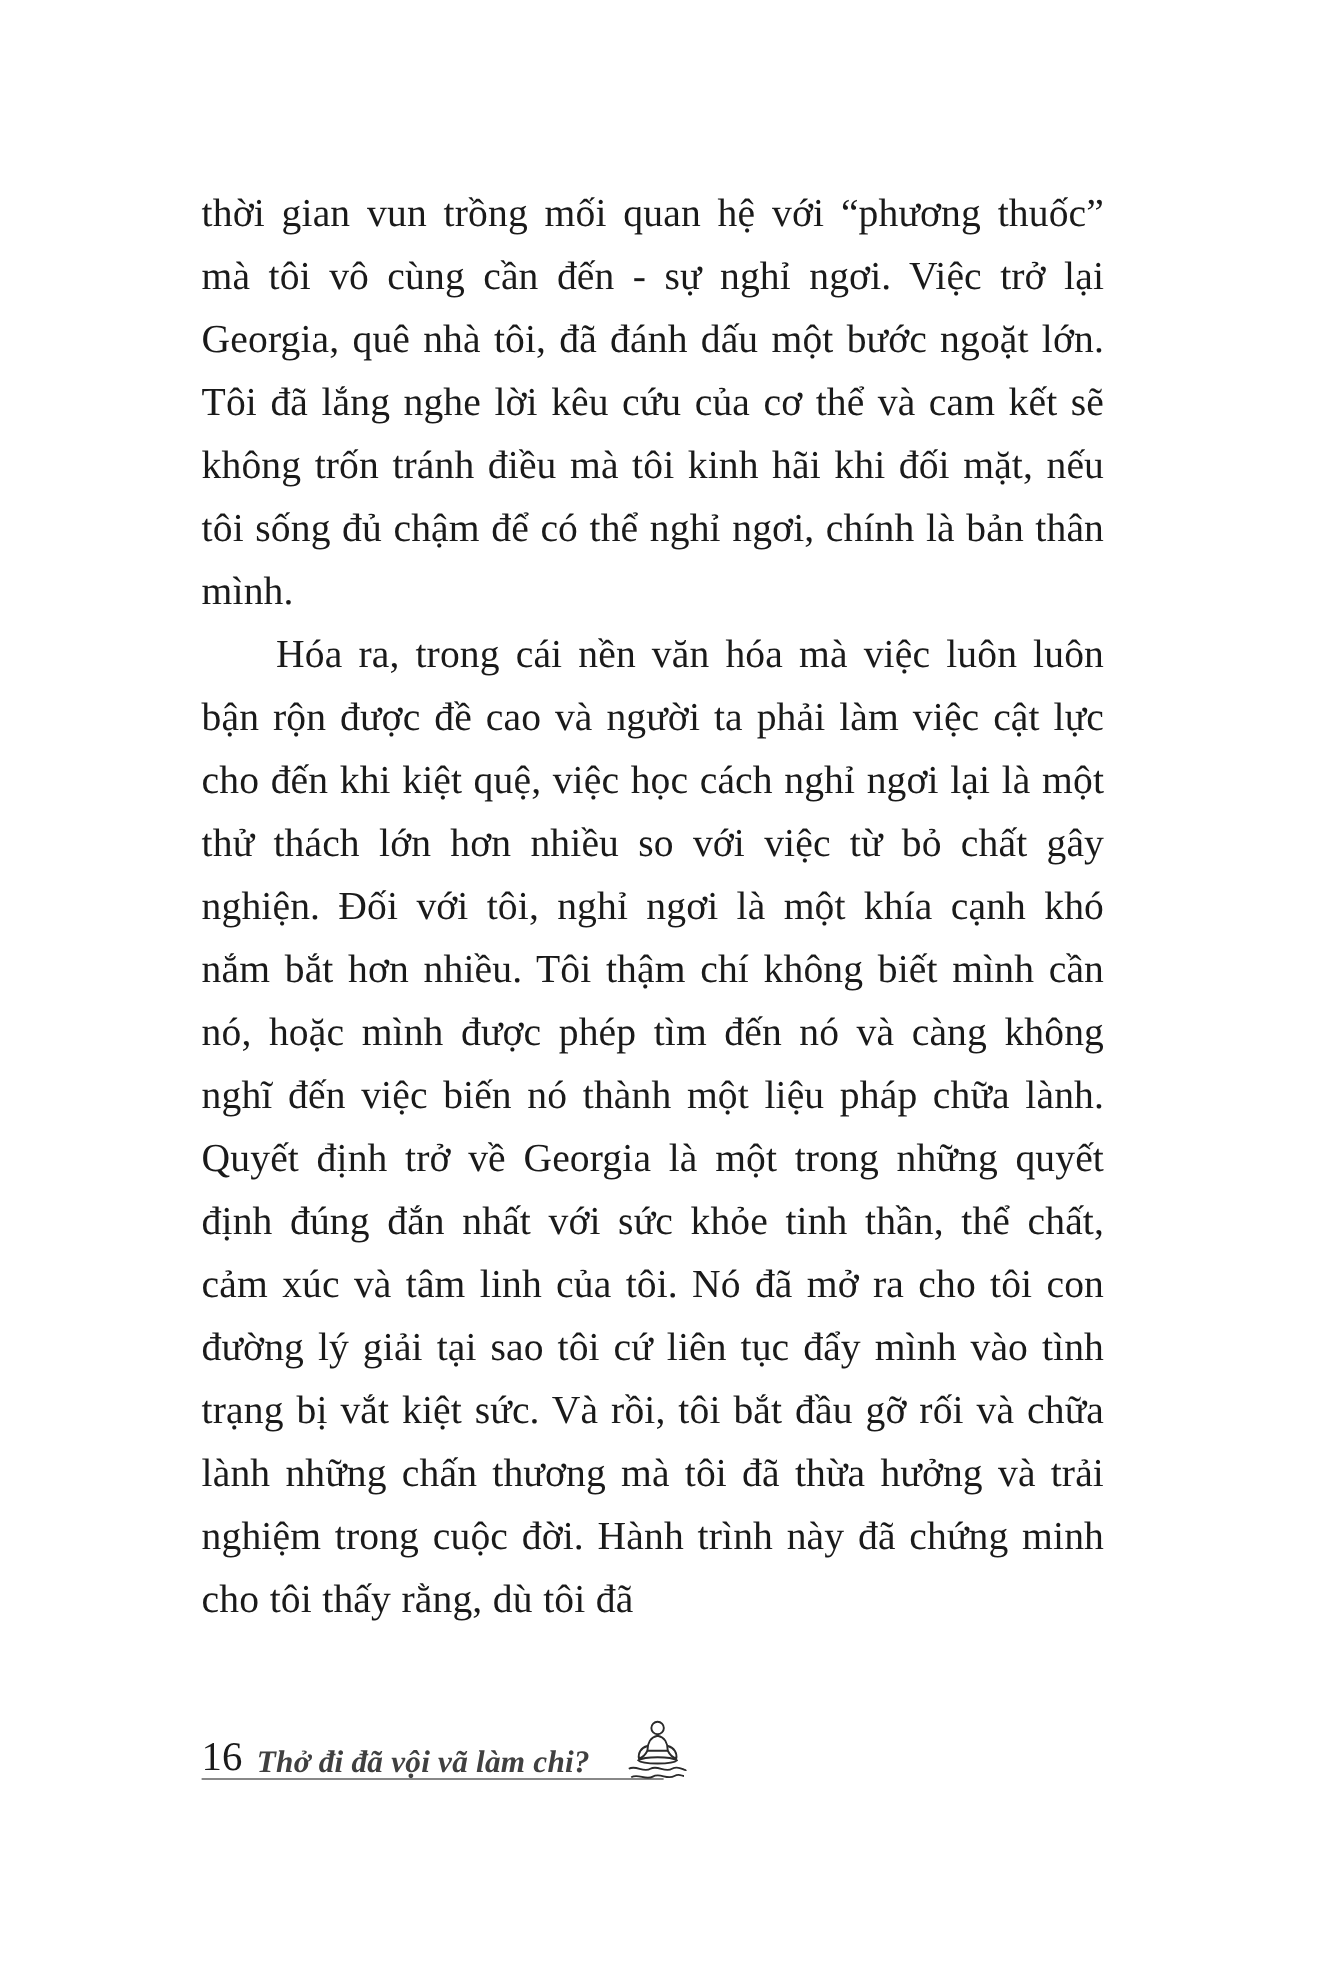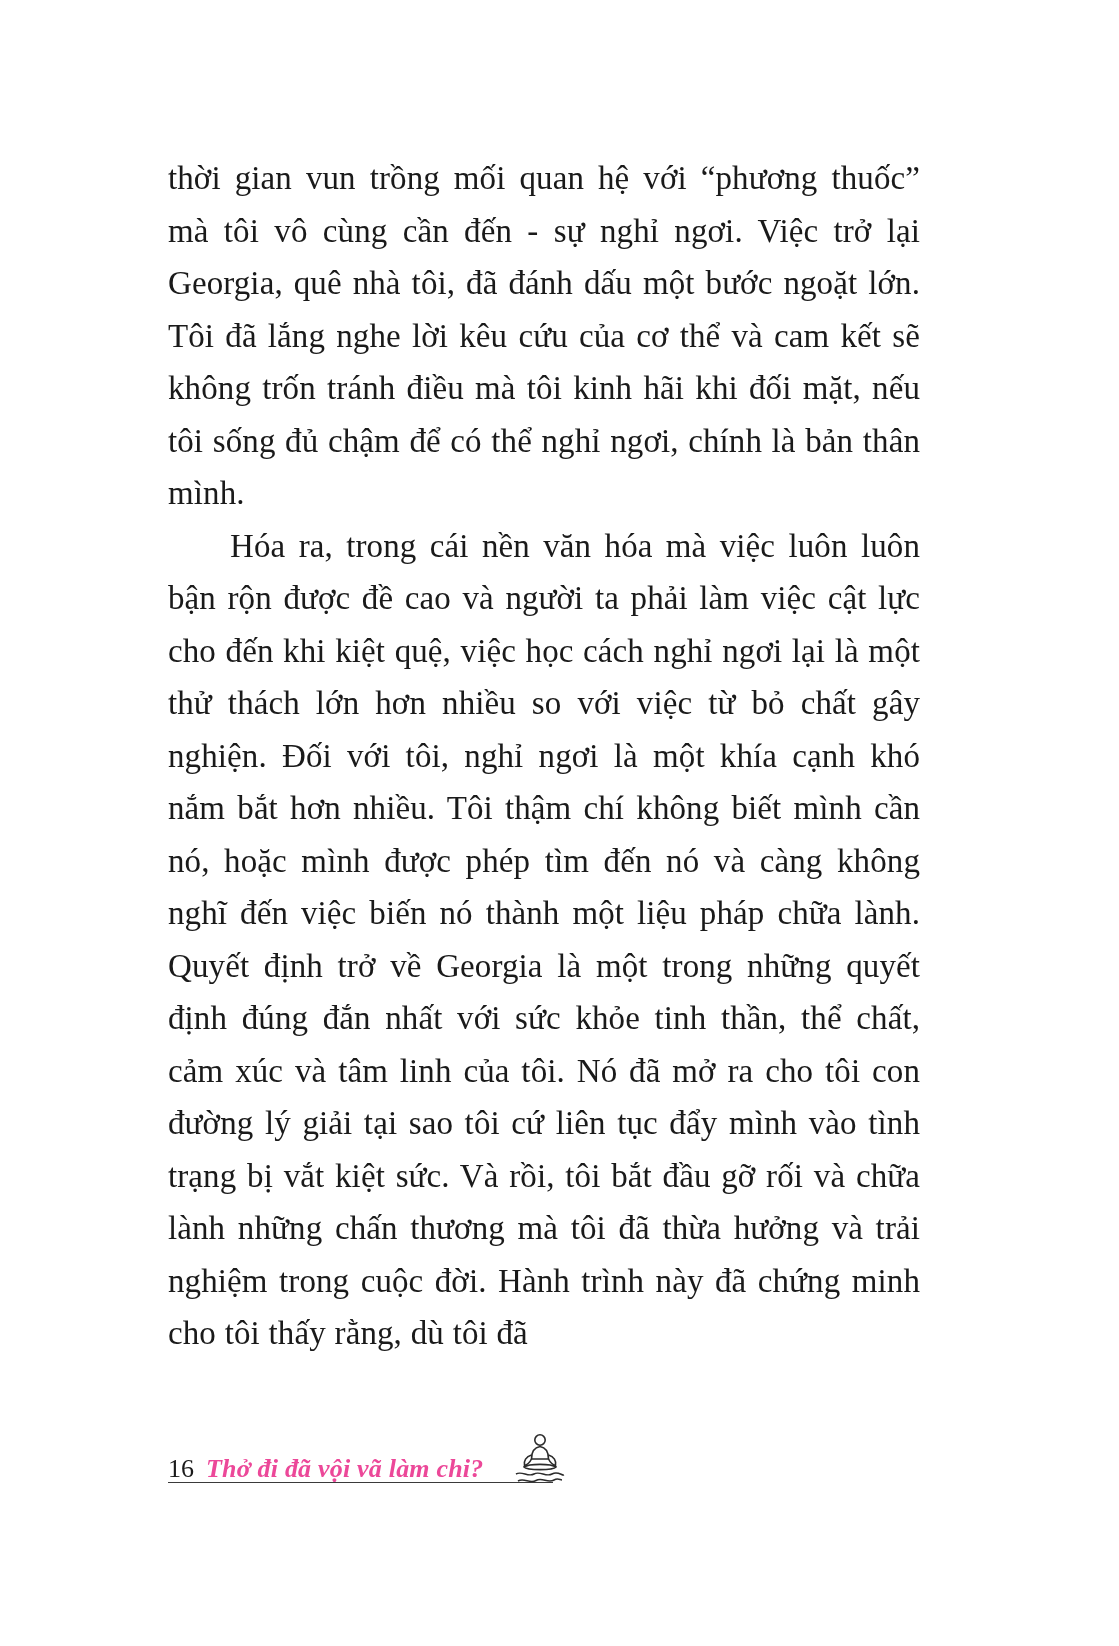--- a/index.html
+++ b/index.html
@@ -44,33 +44,33 @@
   .footer {
     position: absolute;
     left: 168px;
     top: 1427px;
     width: 752px;
     display: flex;
     align-items: flex-end;
     gap: 12px;
   }
   .footer-page-num {
-    font-size: 26px;
+    font-size: 34px;
     line-height: 1;
     font-family: "Liberation Serif", serif;
     color: #1a1a1a;
     padding-bottom: 3px;
   }
   .footer-title {
     font-size: 26px;
     line-height: 1;
     font-style: italic;
     font-weight: bold;
     font-family: "Liberation Serif", serif;
-    color: #ec4899;
+    color: #404040;
     padding-bottom: 3px;
     letter-spacing: 0.2px;
   }
   .footer-emblem {
     margin-left: 14px;
     width: 60px;
     height: 58px;
     position: relative;
     top: 2px;
   }

